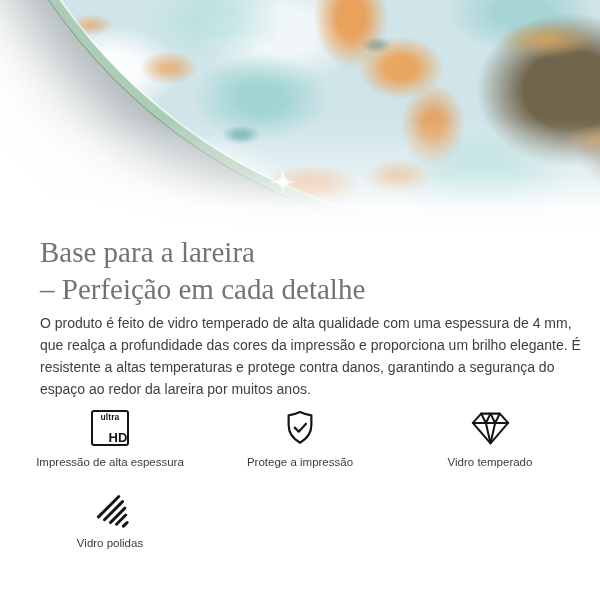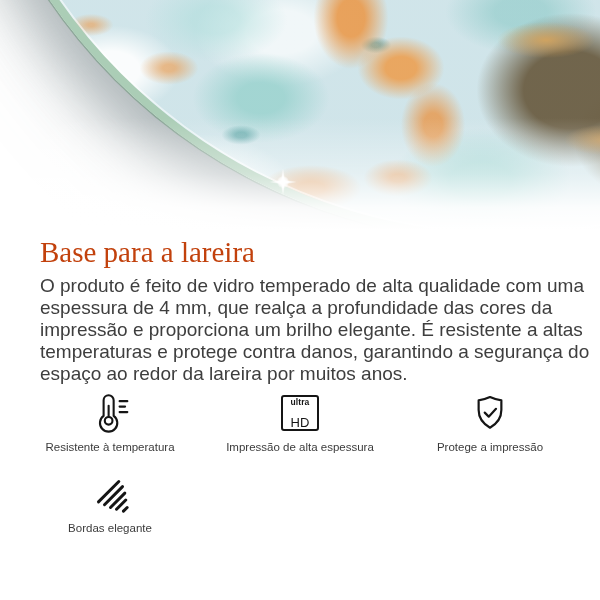--- a/index.html
+++ b/index.html
@@ -51,76 +51,63 @@
   .sparkle .ray-h{position:absolute;left:0;top:12px;width:28px;height:4px;border-radius:50%;
     background:radial-gradient(closest-side, #ffffff 40%, rgba(255,255,255,0));}
   .sparkle .ray-v{position:absolute;left:12px;top:0;width:4px;height:28px;border-radius:50%;
     background:radial-gradient(closest-side, #ffffff 40%, rgba(255,255,255,0));}
   .sparkle .core{position:absolute;left:8px;top:8px;width:12px;height:12px;border-radius:50%;
     background:radial-gradient(circle, #ffffff 25%, rgba(255,255,255,0.75) 50%, rgba(255,255,255,0) 78%);}
   
   .title{
     margin:4px 40px 0;
     font-family:"Liberation Serif","DejaVu Serif",serif;
-    font-size:29px;line-height:37px;font-weight:400;color:#c2410c;
+    font-size:29px;line-height:37px;font-weight:400;color:#737373;
   }
   .body-text{
     margin:4px 8px 0 40px;width:552px;
-    font-size:19px;line-height:22px;color:#3e3e3e;
+    font-size:14px;line-height:22px;color:#3e3e3e;
   }
   
   .features{
     display:grid;grid-template-columns:repeat(3,1fr);
     padding:0 15px;margin-top:6px;row-gap:18px;
   }
   .feature{display:flex;flex-direction:column;align-items:center;}
   .icon-box{height:44px;display:flex;align-items:center;justify-content:center;}
   .feature-label{margin-top:5px;font-size:11.5px;line-height:14px;color:#3b3b3b;}
   svg.ic{display:block;}
   .uhd-box{
     width:34px;height:32px;border:2.5px solid #151515;border-radius:3px;
     display:flex;flex-direction:column;align-items:center;justify-content:center;
     color:#151515;background:#fff;
   }
   .uhd-top{font-size:8.5px;font-weight:700;line-height:9px;letter-spacing:0.1px;}
-  .uhd-bottom{font-size:13px;font-weight:400;line-height:13px;margin-top:9px;}
+  .uhd-bottom{font-size:13px;font-weight:700;line-height:13px;margin-top:9px;padding-left:16px;}
 </style>
 </head>
 <body>
 
 <div class="hero">
   <div class="glass"></div>
   <div class="sparkle">
     <div class="ray-h"></div>
       <div class="ray-v"></div>
       <div class="core"></div>
   </div>
   <div class="hero-fade"></div>
 </div>
 
 <h1 class="title"><span>Base para a lareira</span><br>
-</h1>
+<span>– Perfeição em cada detalhe</span></h1>
 
 <p class="body-text">O produto é feito de vidro temperado de alta qualidade com uma espessura de 4 mm, que realça a profundidade das cores da impressão e proporciona um brilho elegante. É resistente a altas temperaturas e protege contra danos, garantindo a segurança do espaço ao redor da lareira por muitos anos.</p>
 
 <div class="features">
 
-  <div class="feature">
-    <div class="icon-box">
-      <svg class="ic" width="42" height="42" viewBox="0 0 44 46" fill="none" stroke="#151515" stroke-width="2.3" stroke-linecap="round" stroke-linejoin="round">
-        <path d="M15 9 a5.5 5.5 0 0 1 11 0 v17.2 a9.5 9.5 0 1 1 -11 0 z"></path>
-        <circle cx="20.5" cy="31.5" r="4.2"></circle>
-        <line x1="20.5" y1="15" x2="20.5" y2="26.8"></line>
-        <line x1="32.5" y1="10" x2="41" y2="10"></line>
-        <line x1="32.5" y1="16" x2="38.5" y2="16"></line>
-        <line x1="32.5" y1="22" x2="41" y2="22"></line>
-      </svg>
-    </div>
-    <div class="feature-label">Resistente à temperatura</div>
-  </div>
 
   <div class="feature">
     <div class="icon-box">
       <div class="uhd-box">
         <span class="uhd-top">ultra</span>
         <span class="uhd-bottom">HD</span>
       </div>
     </div>
     <div class="feature-label">Impressão de alta espessura</div>
   </div>
@@ -128,28 +115,39 @@
   <div class="feature">
     <div class="icon-box">
       <svg class="ic" width="40" height="40" viewBox="0 0 44 44" fill="none" stroke="#151515" stroke-width="2.4" stroke-linecap="round" stroke-linejoin="round">
         <path d="M22 4.5 c4.2 1.9 8.3 3.1 12.5 3.7 v10.6 c0 8.8 -5.2 15.3 -12.5 19.4 c-7.3 -4.1 -12.5 -10.6 -12.5 -19.4 V8.2 c4.2 -0.6 8.3 -1.8 12.5 -3.7 z"></path>
         <path d="M16.2 21.6 l4.4 4.4 l8 -8.6"></path>
       </svg>
     </div>
     <div class="feature-label">Protege a impressão</div>
   </div>
 
+  <div class="feature">
+    <div class="icon-box">
+      <svg class="ic" width="43" height="39" viewBox="0 0 46 42" fill="none" stroke="#151515" stroke-width="2.2" stroke-linecap="round" stroke-linejoin="round">
+        <path d="M13 5 H33 L42 15 L23 37 L4 15 Z"></path>
+        <line x1="4" y1="15" x2="42" y2="15"></line>
+        <path d="M13 5 L18 15 L23 5 L28 15 L33 5"></path>
+        <path d="M18 15 L23 37 M28 15 L23 37"></path>
+      </svg>
+    </div>
+    <div class="feature-label">Vidro temperado</div>
+  </div>
 
   <div class="feature">
     <div class="icon-box">
       <svg class="ic" width="37" height="37" viewBox="0 0 40 40" fill="none" stroke="#151515" stroke-width="3.2" stroke-linecap="round">
         <line x1="7" y1="28" x2="29" y2="6"></line>
         <line x1="13.5" y1="31" x2="33" y2="11.5"></line>
         <line x1="20" y1="34" x2="35.5" y2="18.5"></line>
         <line x1="26.5" y1="36" x2="36.5" y2="26"></line>
         <line x1="34" y1="38" x2="38" y2="34"></line>
       </svg>
     </div>
-    <div class="feature-label">Bordas elegante</div>
+    <div class="feature-label">Vidro polidas</div>
   </div>
 
 
 </div>
 
 </body></html>

